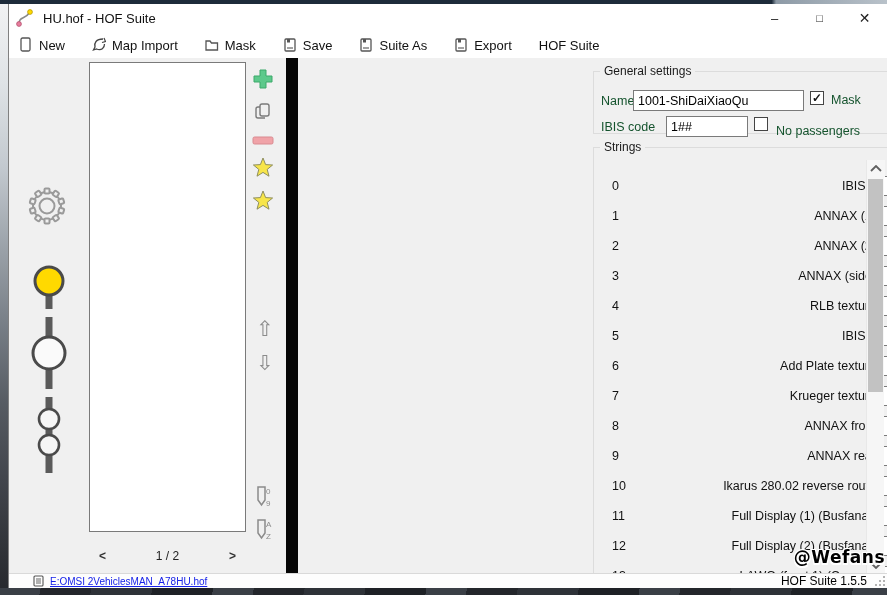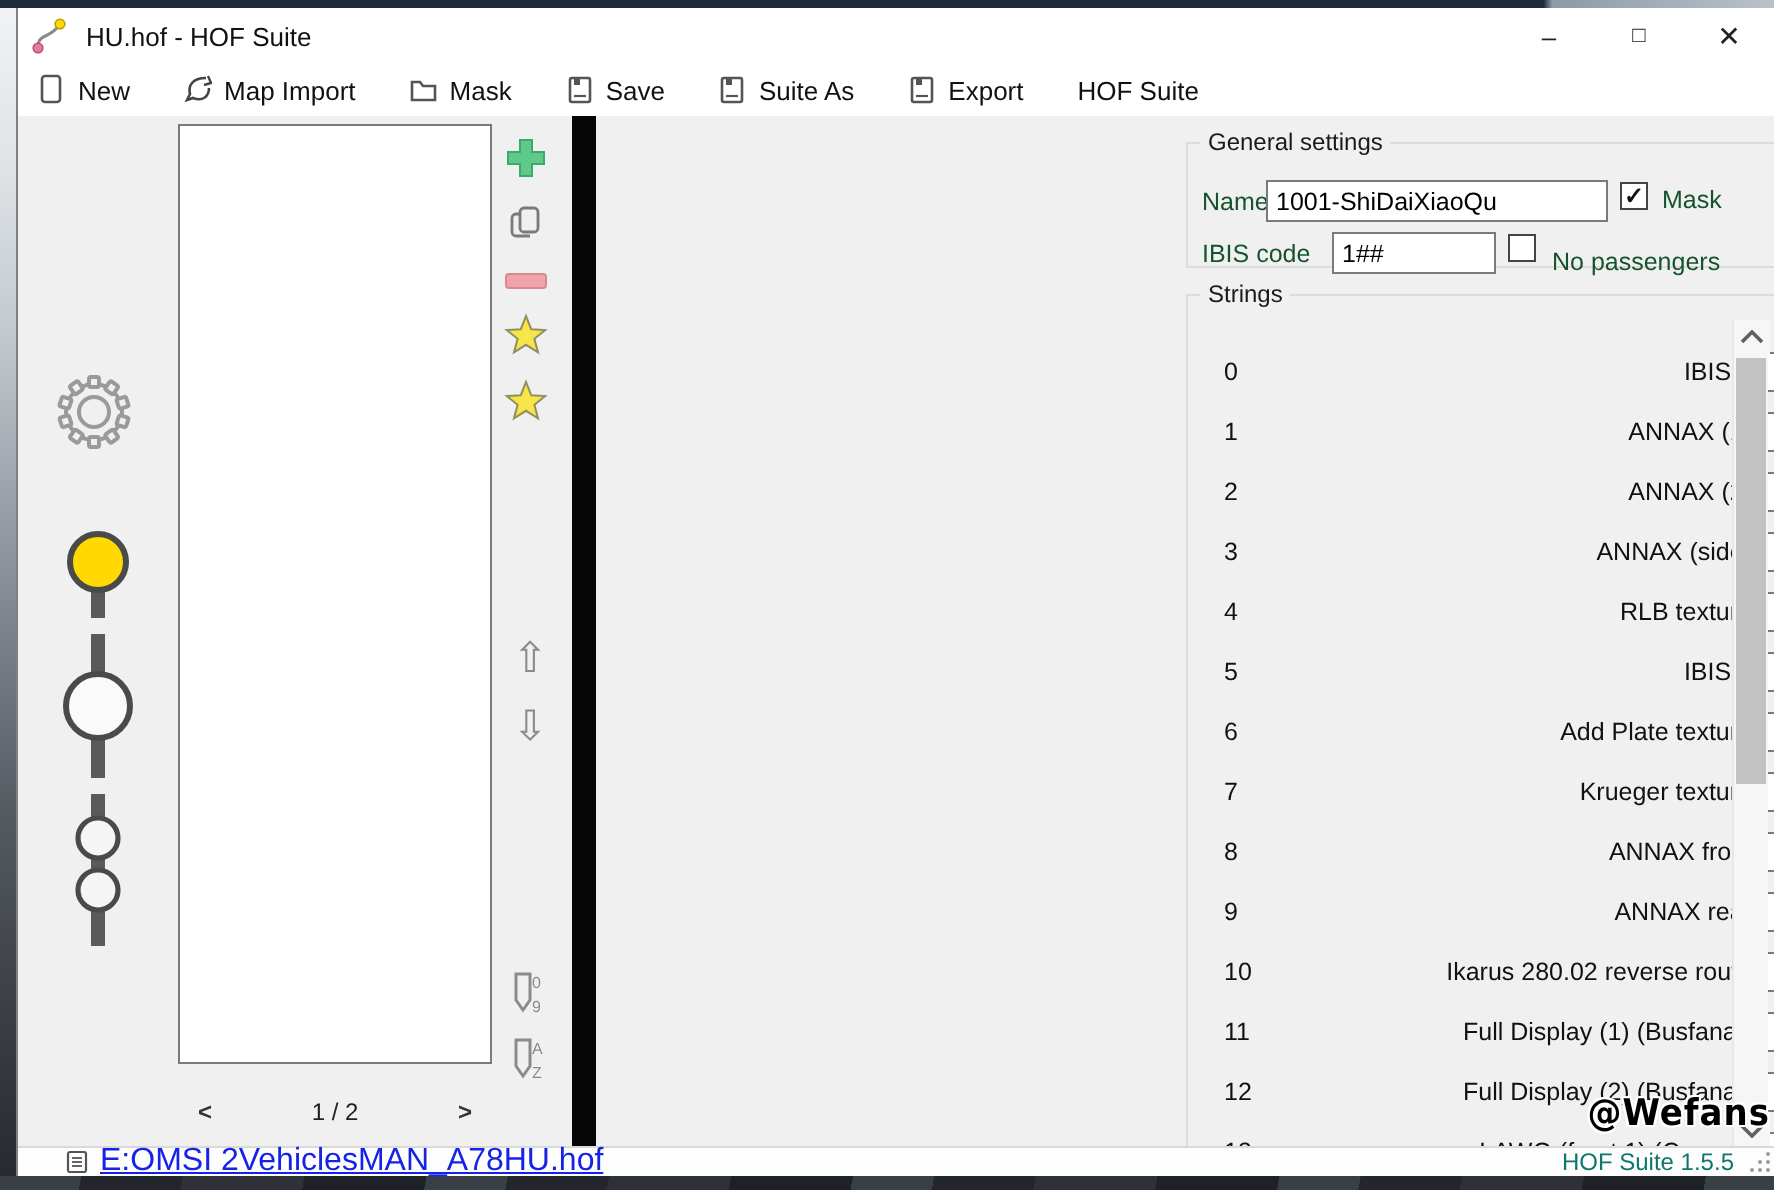--- a/index.html
+++ b/index.html
@@ -76,22 +76,22 @@
   
   .scrollbar { position:absolute; left:568px; top:102px; width:18px; height:413px;
     background:#f6f6f6; border-left:1px solid #e8e8e8; }
   .sb-btn { position:absolute; left:0; width:18px; height:17px; display:flex; align-items:center; justify-content:center; background:#f6f6f6; }
   .sb-up { top:0; } .sb-down { bottom:0; }
   .sb-thumb { position:absolute; left:1px; top:19px; width:15px; height:213px; background:#c2c2c2; }
 
   
   .statusbar { position:absolute; left:0; top:569px; width:100%; height:15px; background:#fdfdfd;
     border-top:1px solid #d9d9d9; display:flex; align-items:center; padding:0 6px 0 24px; }
-  .status-link { font-size:16px; color:#1722e8; text-decoration:underline; margin-left:6px; }
-  .status-right { margin-left:auto; font-size:12px; color:#0f766e; margin-right:14px; }
+  .status-link { font-size:10px; color:#1722e8; text-decoration:underline; margin-left:6px; }
+  .status-right { margin-left:auto; font-size:12px; color:#000000; margin-right:14px; }
   .grip { position:absolute; right:1px; bottom:1px; }
 
   .watermark { position:absolute; right:2px; top:547px; z-index:9;
     font-family:"DejaVu Sans", sans-serif; font-weight:bold; font-size:17px; color:#000;
     letter-spacing:0.5px; transform:scaleY(1.08);
     text-shadow:-1px -1px 0 #fff, 1px -1px 0 #fff, -1px 1px 0 #fff, 1px 1px 0 #fff, 0 -1px 0 #fff, 0 1px 0 #fff; }
 </style>
 </head>
 <body>
 

